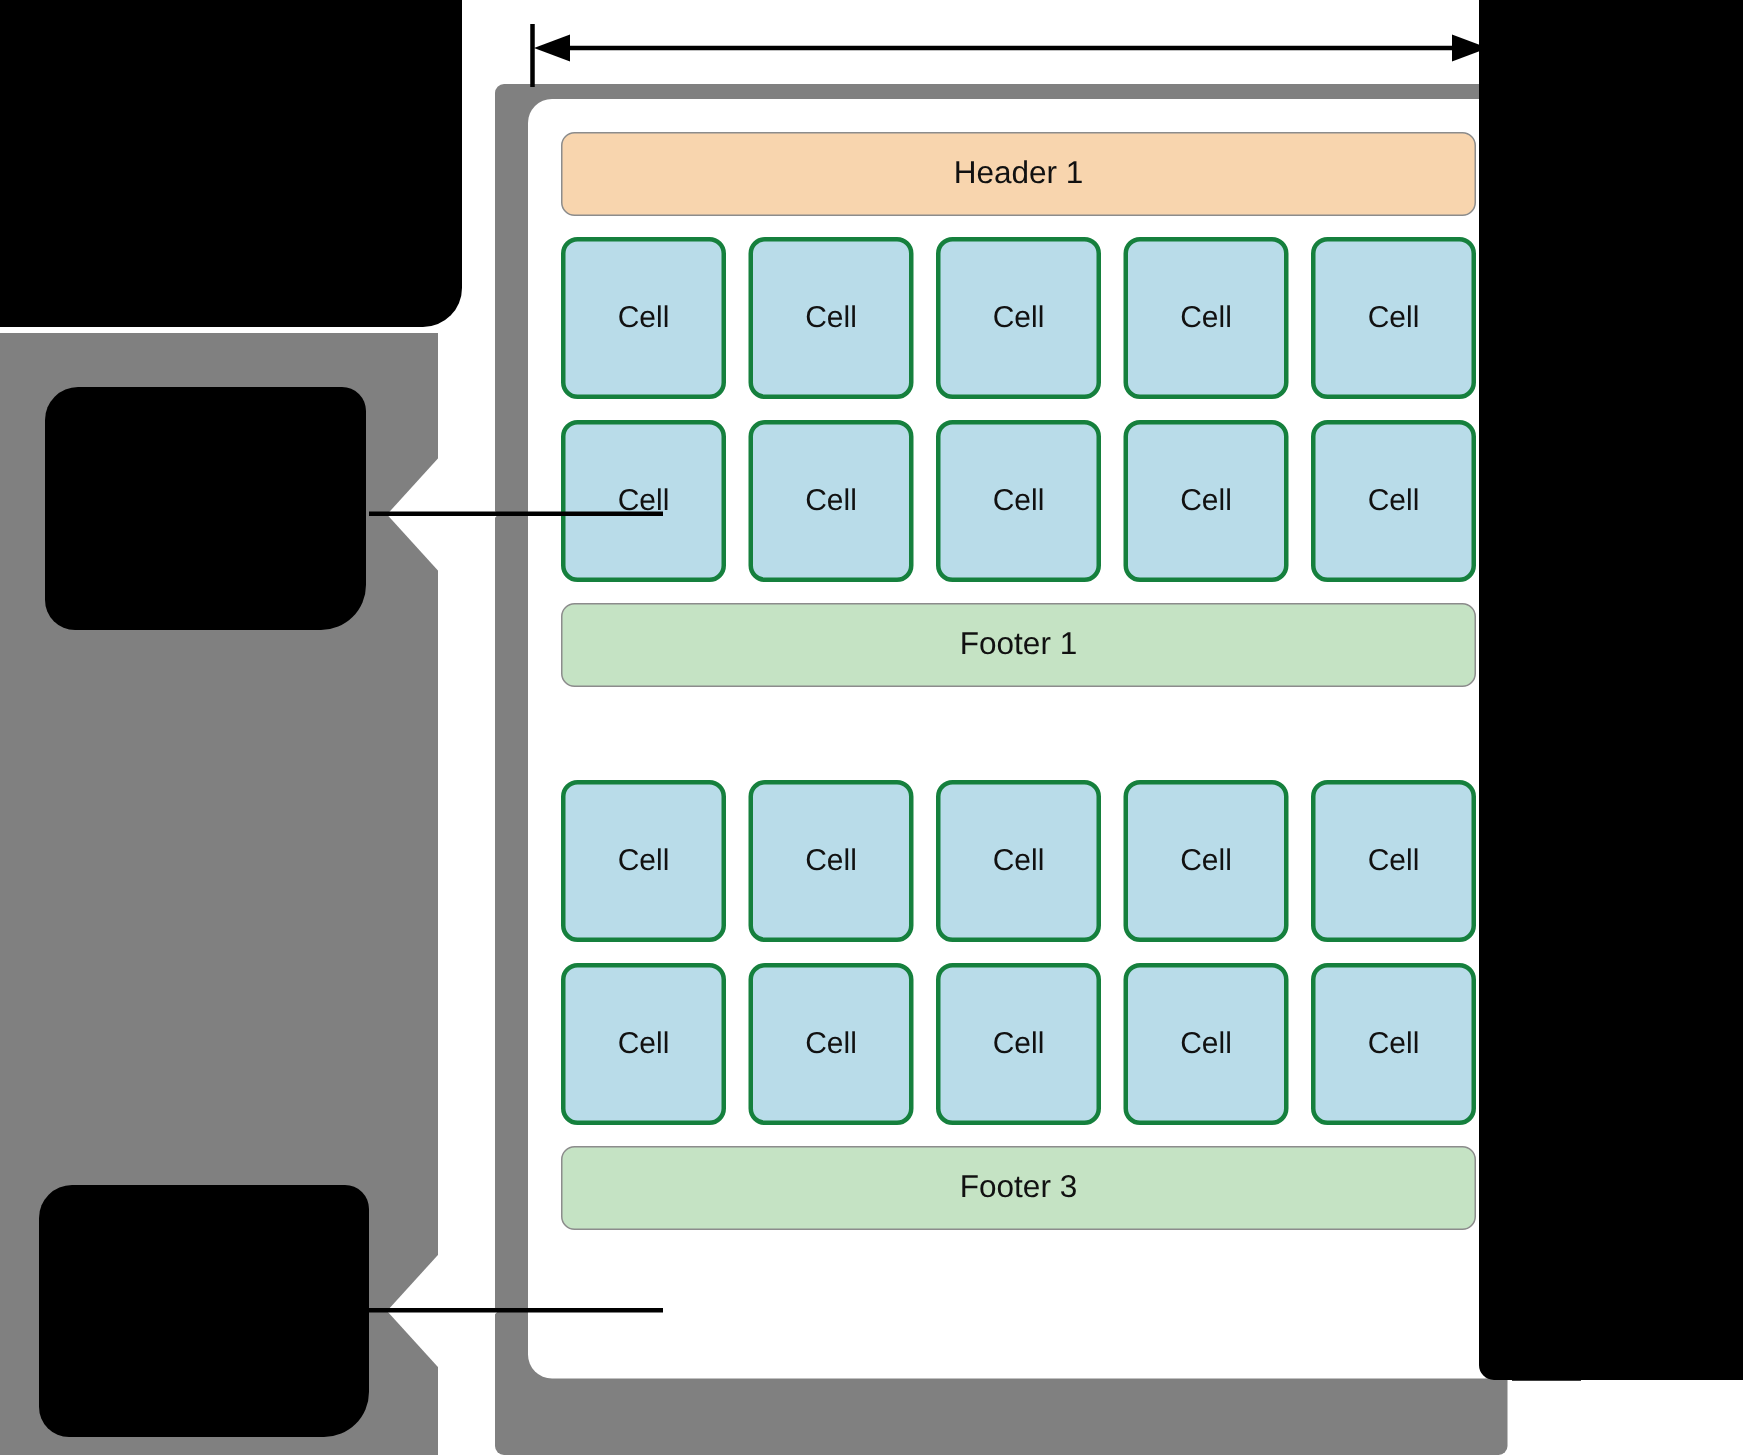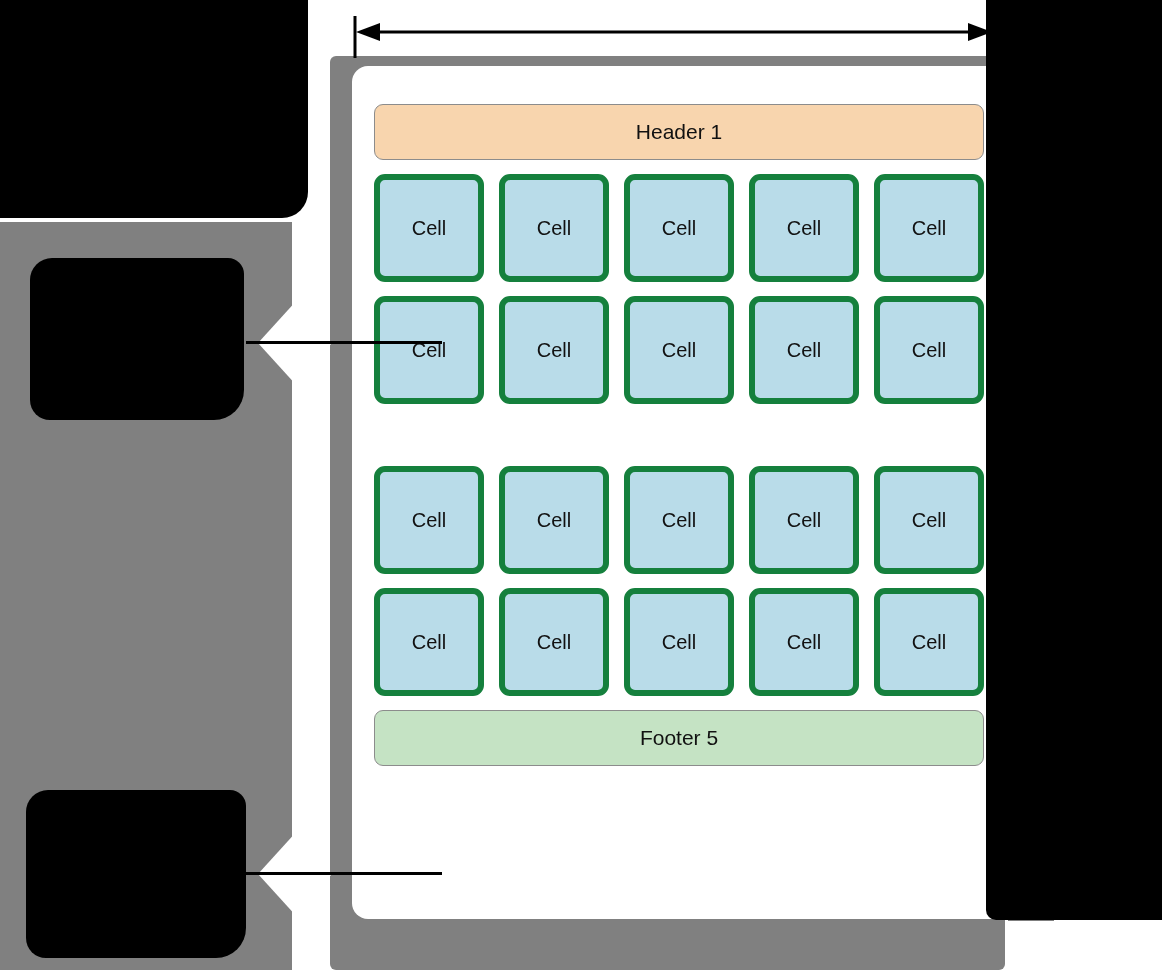--- a/index.html
+++ b/index.html
@@ -53,21 +53,21 @@
   #card{
     position:absolute;
     left:352px;top:66px;
     width:654px;height:853px;
     background:#ffffff;
     border-radius:16px;
   }
   #card-inner{
     position:absolute;
     left:0;top:0;right:0;bottom:0;
-    padding:38px 22px;
+    padding:22px 22px;
     box-sizing:border-box;
     display:flex;
     flex-direction:column;
   }
 
   
   .section{display:flex;flex-direction:column;}
   .section + .section{margin-top:48px;}
 
   .band{
@@ -86,21 +86,21 @@
 
   .cell-row{
     display:flex;
     gap:15px;
     margin-top:14px;
   }
   .cell{
     flex:1 1 0;
     height:108px;
     background:#b9dce9;
-    border:6px solid #15803d;
+    border:3px solid #15803d;
     border-radius:11px;
     display:flex;
     align-items:center;
     justify-content:center;
     font-size:20px;
     color:#111111;
     box-sizing:border-box;
   }
   .band.footer.last{margin-top:14px;}
 
@@ -155,41 +155,42 @@
         </div>
 
         <div class="cell-row">
           <div class="cell">Cell</div>
           <div class="cell">Cell</div>
           <div class="cell">Cell</div>
           <div class="cell">Cell</div>
           <div class="cell">Cell</div>
         </div>
 
+        <div class="band footer last">Footer 1</div>
       </div>
 
       <div class="section">
 
         <div class="cell-row">
           <div class="cell">Cell</div>
           <div class="cell">Cell</div>
           <div class="cell">Cell</div>
           <div class="cell">Cell</div>
           <div class="cell">Cell</div>
         </div>
 
         <div class="cell-row">
           <div class="cell">Cell</div>
           <div class="cell">Cell</div>
           <div class="cell">Cell</div>
           <div class="cell">Cell</div>
           <div class="cell">Cell</div>
         </div>
 
-        <div class="band footer last">Footer 5</div>
+        <div class="band footer last">Footer 3</div>
       </div>
 
     </div>
   </div>
 
   <svg id="dim-top" viewBox="0 0 644 44">
     <line x1="3" y1="2" x2="3" y2="44" stroke="#000" stroke-width="3"></line>
     <line x1="641" y1="2" x2="641" y2="44" stroke="#000" stroke-width="3"></line>
     <line x1="14" y1="18" x2="630" y2="18" stroke="#000" stroke-width="3"></line>
     <polygon points="4,18 28,9 28,27" fill="#000"></polygon>

